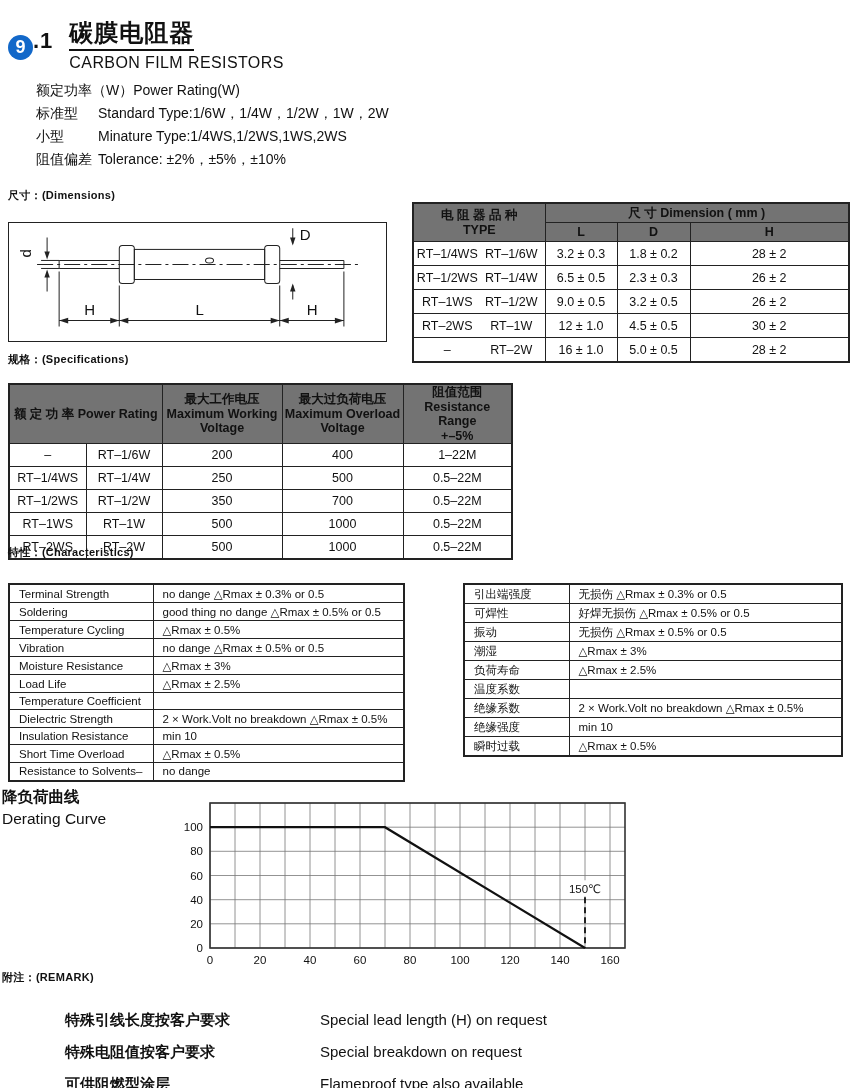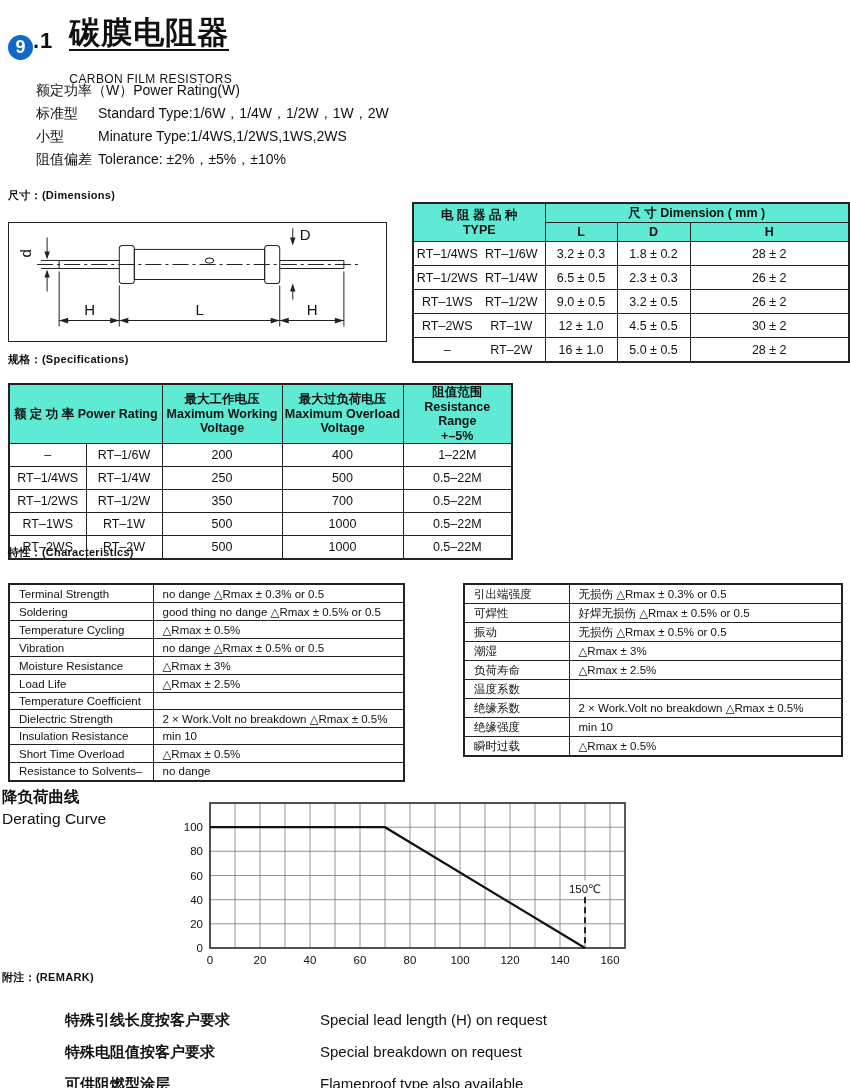--- a/index.html
+++ b/index.html
@@ -6,42 +6,42 @@
   .page{position:relative;width:850px;height:1088px;background:#fff;overflow:hidden;
         font-family:"Liberation Sans","DejaVu Sans",sans-serif;color:#111;}
 
   
   .hdr{position:absolute;top:18px;left:8px;display:flex;align-items:flex-start;}
   .secnum{display:flex;align-items:baseline;margin-top:10px;}
   .circle-num{display:inline-flex;width:25px;height:25px;border-radius:50%;background:#1268c9;color:#fff;
               align-items:center;justify-content:center;font-size:18px;font-weight:bold;transform:translateY(5px);}
   .sec-suffix{font-size:22px;font-weight:bold;letter-spacing:1px;}
   .titles{margin-left:16px;}
-  .title-cn{margin:0;font-size:31px;font-weight:bold;letter-spacing:1px;display:inline-block;
+  .title-cn{margin:0;font-size:24px;font-weight:bold;letter-spacing:1px;display:inline-block;
             border-bottom:2px solid #111;padding-bottom:1px;line-height:30px;}
-  .title-en{font-size:12px;letter-spacing:.4px;margin-top:21px;}
+  .title-en{font-size:16px;letter-spacing:.4px;margin-top:3px;}
 
   
   .intro{position:absolute;top:79px;left:36px;font-size:14px;line-height:23px;}
   .intro-row{display:flex;}
   .intro-label{width:62px;flex:0 0 62px;}
 
   
   .sec-h{position:absolute;font-size:11px;font-weight:bold;letter-spacing:.3px;margin:0;}
 
   
   .drawing-box{position:absolute;top:222px;left:8px;width:379px;height:120px;border:1.5px solid #222;box-sizing:border-box;}
   .drawing-box svg{display:block;width:100%;height:100%;}
   .drawing-box text{font-size:15px;fill:#111;}
 
   
   table{border-collapse:collapse;table-layout:fixed;}
   .grid-table{border:2px solid #222;}
   .grid-table th,.grid-table td{border:1px solid #222;text-align:center;padding:0;}
-  .grid-table thead th{background:#5eead4;font-weight:bold;font-size:12.5px;line-height:14.5px;}
+  .grid-table thead th{background:#737373;font-weight:bold;font-size:12.5px;line-height:14.5px;}
 
   .dim-table{position:absolute;top:202px;left:412px;width:436px;font-size:12.5px;}
   .dim-table thead th{height:18px;}
   .dim-table tbody td{height:23px;}
   .typecell{padding:0;}
   .typecell span{display:inline-block;width:49%;text-align:center;}
 
   .spec-table{position:absolute;top:383px;left:8px;width:503px;font-size:12.5px;}
   .spec-table thead th{height:49px;}
   .spec-table tbody td{height:22px;}

